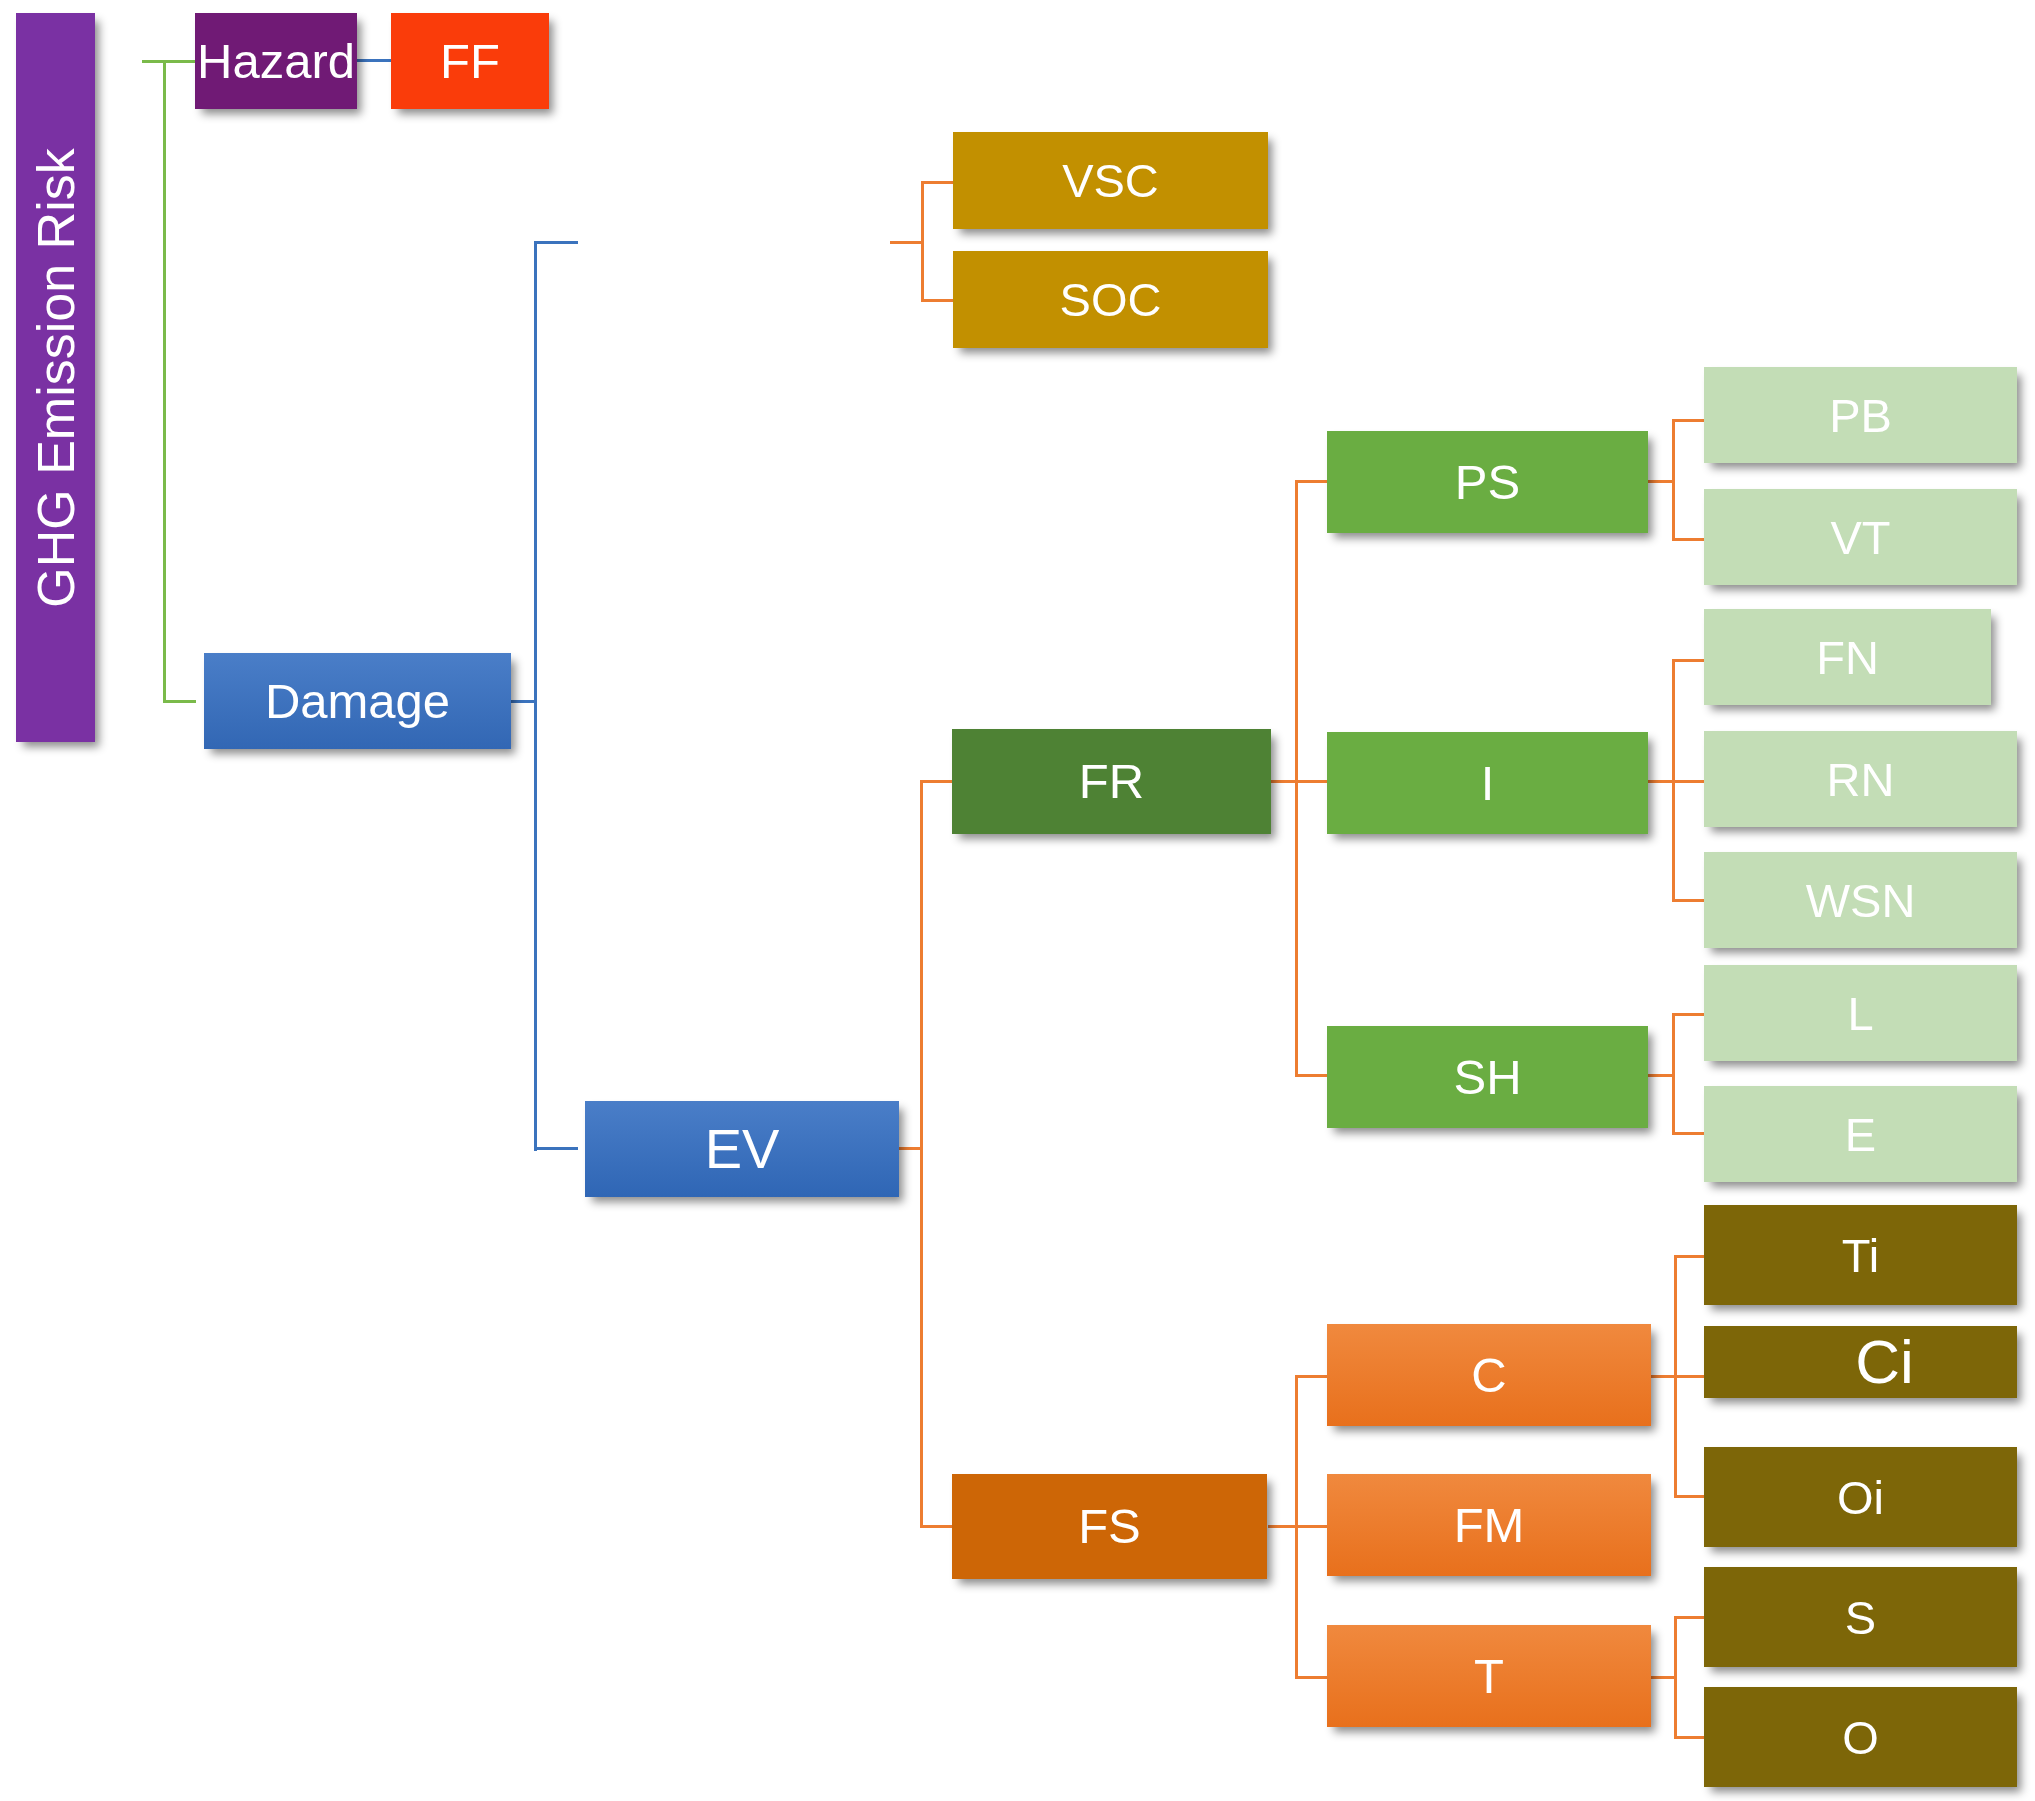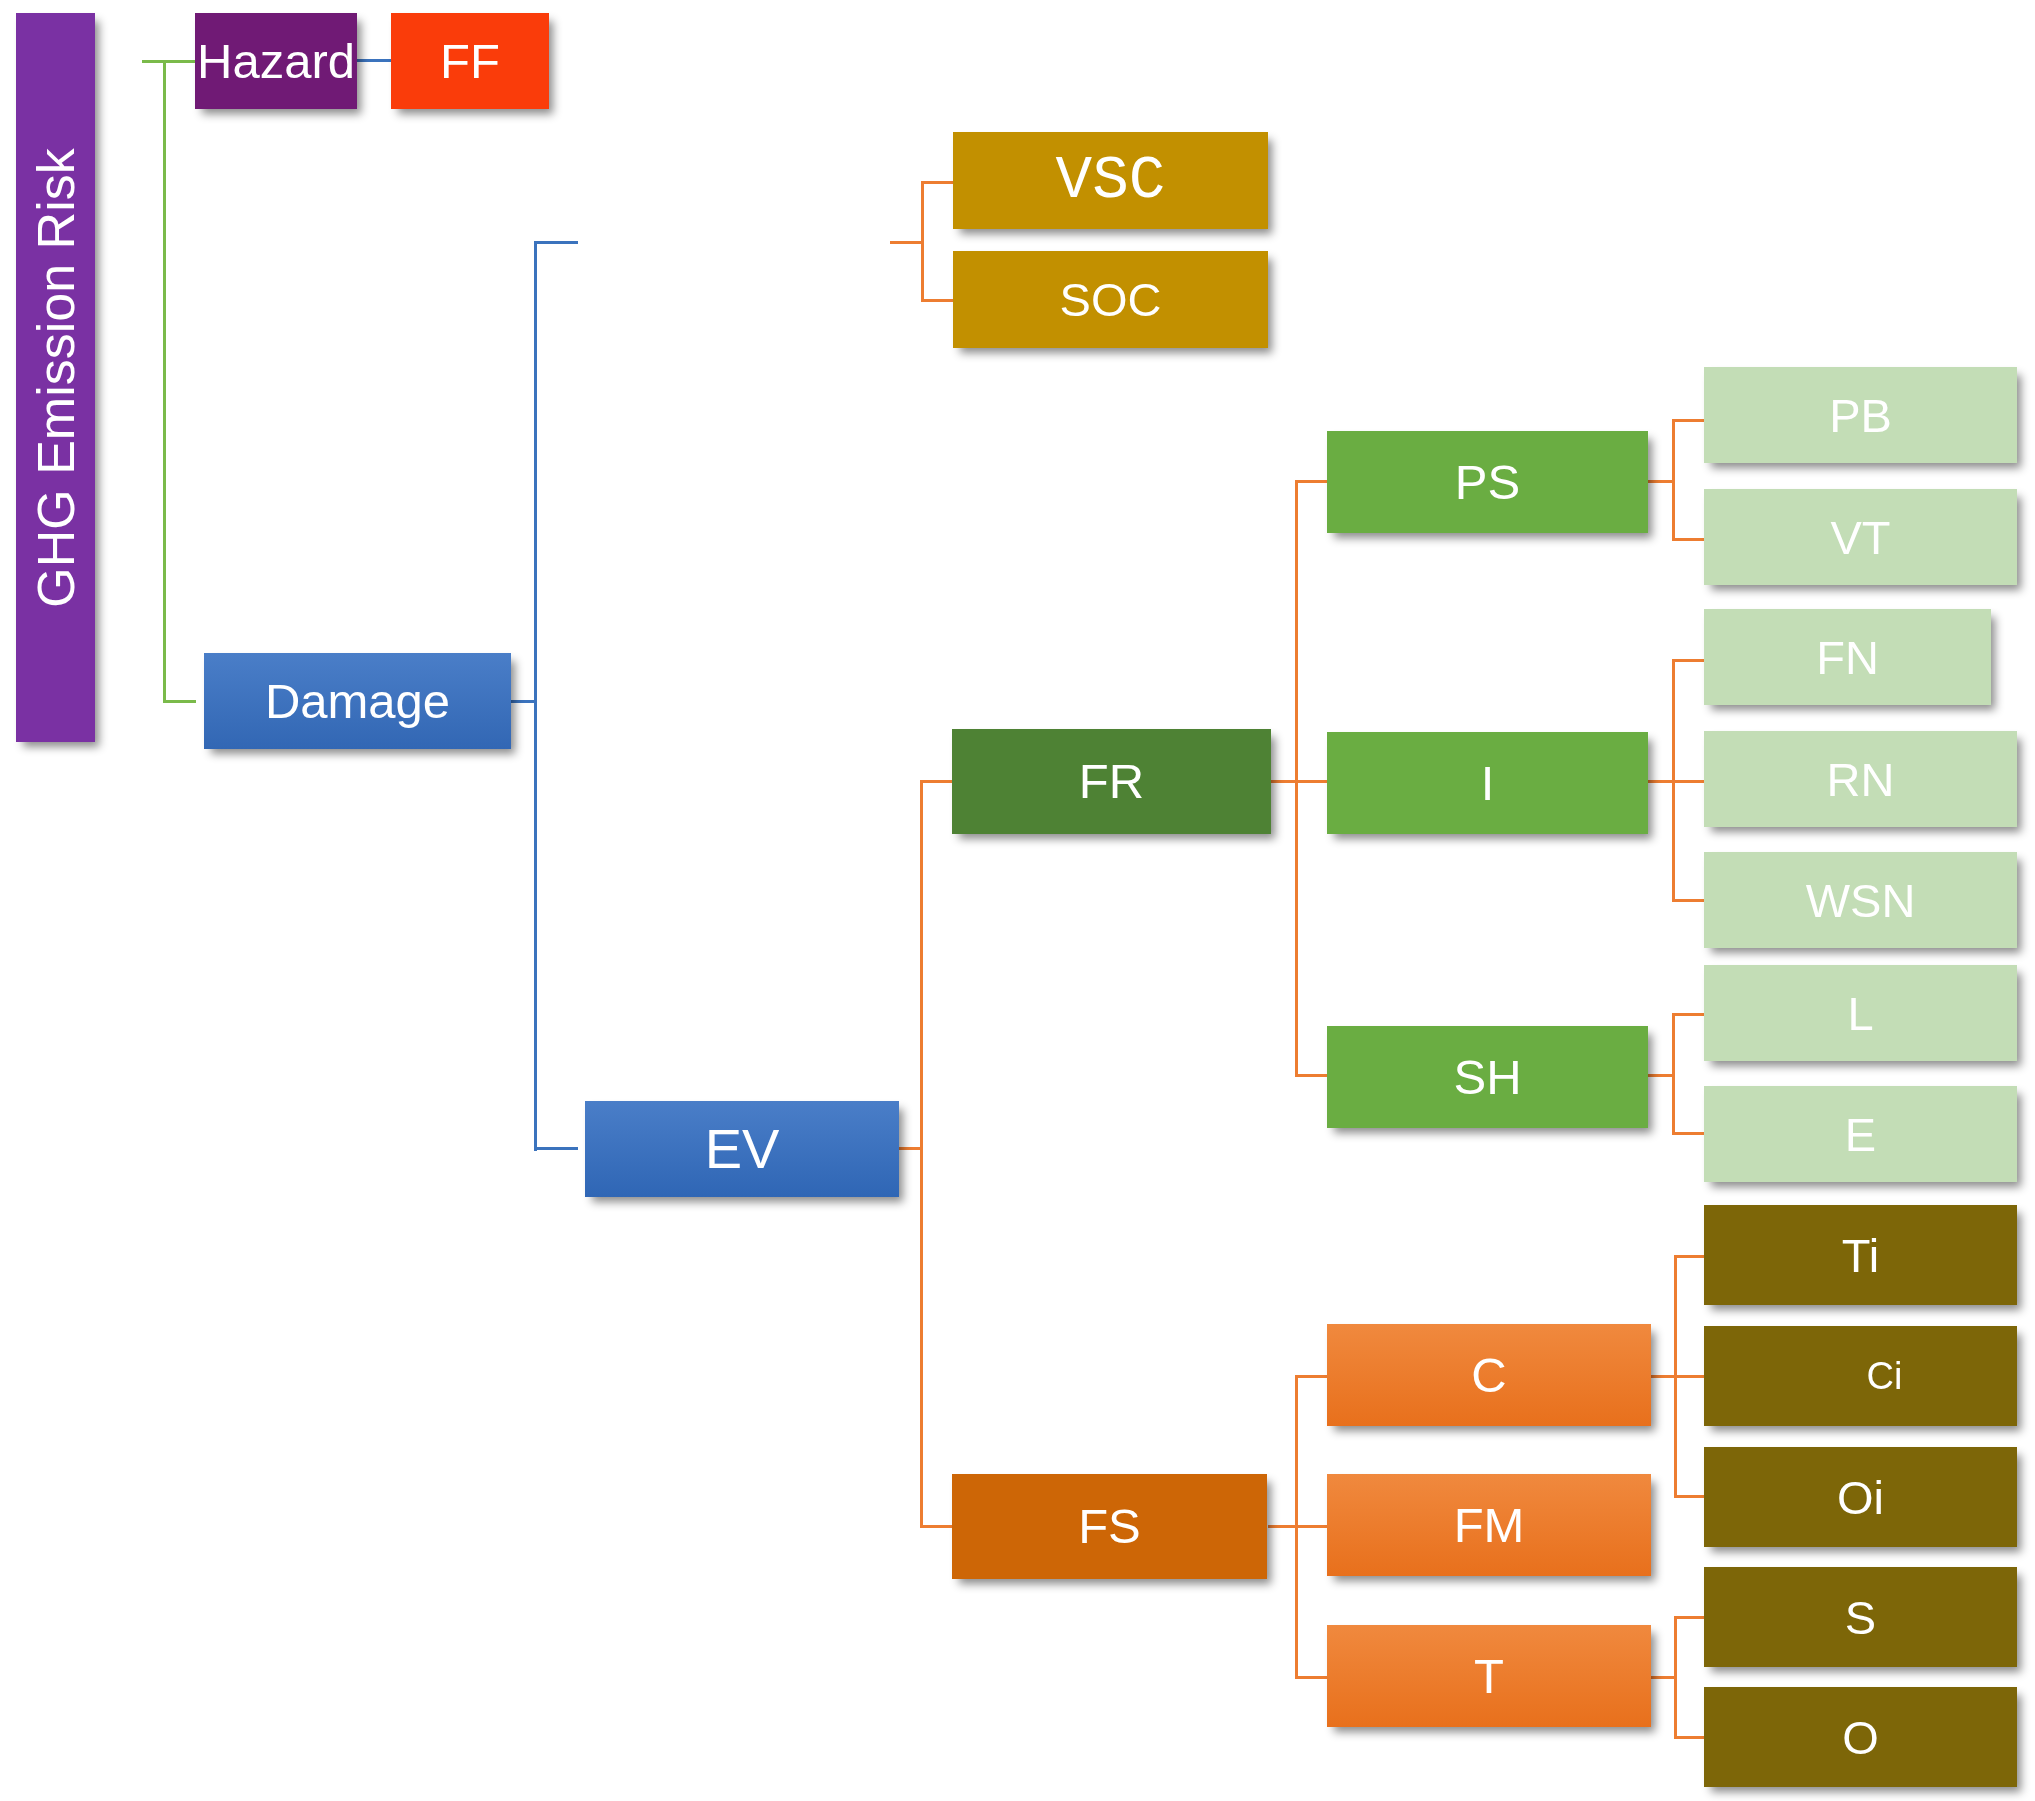--- a/index.html
+++ b/index.html
@@ -147,21 +147,21 @@
 
   <div class="node t-ff" style="left:391px; top:13px; width:158px; height:96px; font-size:49px;">
     <span class="label">FF</span>
   </div>
 
 
   <div class="node t-ev" style="left:577px; top:1101px; width:314px; height:96px; font-size:56px;margin-left:8px;">
     <span class="label">EV</span>
   </div>
 
-  <div class="node t-varleaf" style="left:953px; top:132px; width:315px; height:97px; font-size:61px;font-family:Liberation Mono, monospace;">
+  <div class="node t-varleaf" style="left:953px; top:132px; width:315px; height:97px; font-size:47px;">
     <span class="label">VSC</span>
   </div>
 
   <div class="node t-varleaf" style="left:953px; top:251px; width:315px; height:97px; font-size:47px;">
     <span class="label">SOC</span>
   </div>
 
   <div class="node t-fr" style="left:952px; top:729px; width:319px; height:105px; font-size:49px;">
     <span class="label">FR</span>
   </div>
@@ -219,21 +219,21 @@
   </div>
 
   <div class="node t-mid-orange" style="left:1327px; top:1625px; width:324px; height:102px; font-size:49px;">
     <span class="label">T</span>
   </div>
 
   <div class="node t-leaf-olive" style="left:1704px; top:1205px; width:313px; height:100px; font-size:47px;">
     <span class="label">Ti</span>
   </div>
 
-  <div class="node t-leaf-olive" style="left:1704px; top:1326px; width:313px; height:100px; font-size:38px;padding-left:48px;">
+  <div class="node t-leaf-olive" style="left:1704px; top:1326px; width:313px; height:72px; font-size:62px;padding-left:48px;">
     <span class="label">Ci</span>
   </div>
 
   <div class="node t-leaf-olive" style="left:1704px; top:1447px; width:313px; height:100px; font-size:47px;">
     <span class="label">Oi</span>
   </div>
 
   <div class="node t-leaf-olive" style="left:1704px; top:1567px; width:313px; height:100px; font-size:47px;">
     <span class="label">S</span>
   </div>

